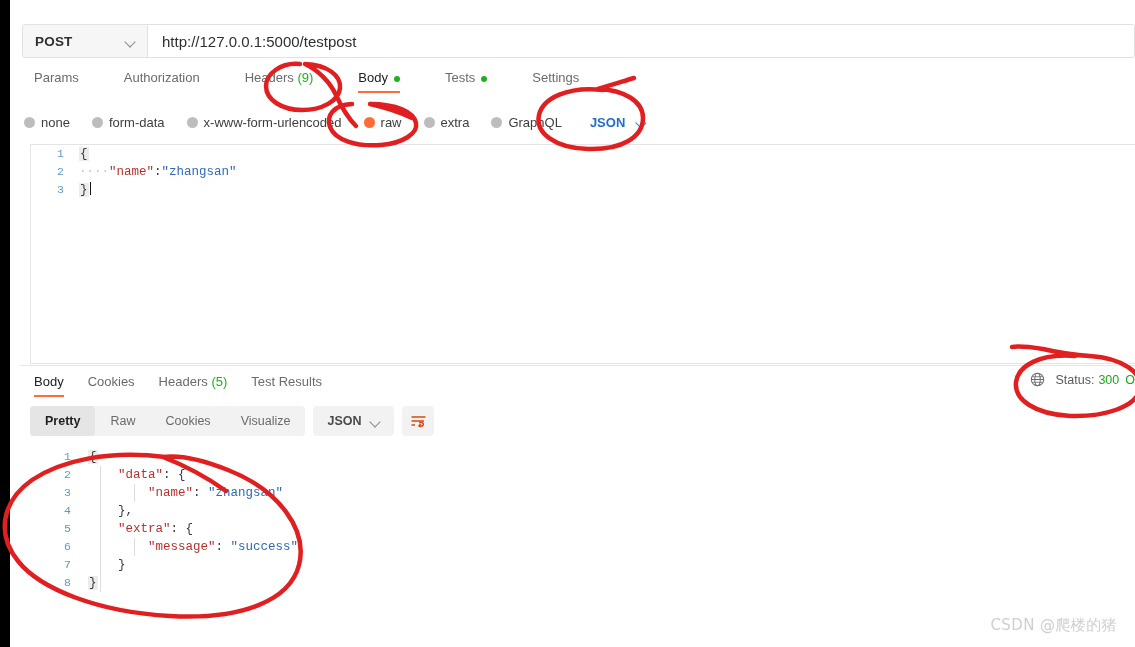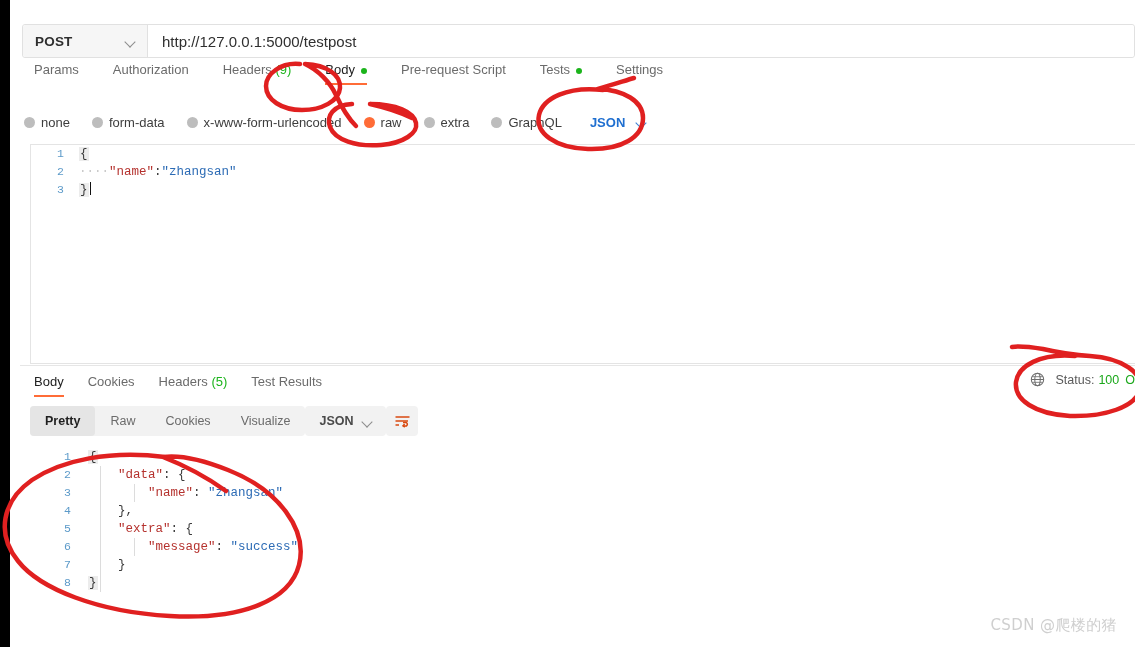--- a/index.html
+++ b/index.html
@@ -43,22 +43,22 @@
     width:7px; height:7px; border-right:1.3px solid #8c8c8c; border-bottom:1.3px solid #8c8c8c;
     transform:rotate(45deg);
   }
   .url-field {
     flex:1; display:flex; align-items:center; padding:0 14px;
     font-size:15px; color:#2f2f2f; background:#fff; border-radius:0 3px 3px 0;
   }
 
   
   .req-tabs {
-    position:absolute; left:12px; top:60px; width:1113px; height:29px;
-    display:flex; align-items:flex-start; gap:6px;
+    position:absolute; left:12px; top:68px; width:1113px; height:29px;
+    display:flex; align-items:flex-start; gap:17px;
   }
   .rtab {
     position:relative; padding:2px 14px 8px 14px;
     font-size:13px; color:#6b6b6b; cursor:pointer; white-space:nowrap;
   }
   .rtab:first-child { padding-left:12px; }
   .rtab.active { color:#212121; }
   .rtab.active::after {
     content:""; position:absolute; left:14px; right:14px; bottom:0;
     height:2px; background:#ff6c37;
@@ -136,21 +136,21 @@
   .status-wrap {
     position:absolute; right:0px; top:372px;
     display:flex; align-items:center; gap:10px;
     font-size:12.5px; color:#5a5a5a; white-space:nowrap;
   }
   .globe-icon { width:15px; height:15px; flex:none; }
   .status-code { color:#1ba81b; }
 
   
   .viewer-bar {
-    position:absolute; left:20px; top:406px; display:flex; align-items:center; 
+    position:absolute; left:20px; top:406px; display:flex; align-items:center; gap:8px;
   }
   .seg {
     display:flex; align-items:center; background:#f2f2f2; border-radius:4px; height:30px;
   }
   .seg-item {
     padding:0 15px; height:30px; line-height:30px;
     font-size:12.5px; color:#6b6b6b; cursor:pointer; border-radius:4px;
   }
   .seg-item.active { color:#1f1f1f; background:#e5e5e5; font-weight:bold; }
   .seg-sel {
@@ -202,21 +202,20 @@
       <span class="chev"></span>
     </div>
     <div class="url-field">http://127.0.0.1:5000/testpost</div>
   </div>
 
   <div class="req-tabs">
     <div class="rtab"><span>Params</span></div>
     <div class="rtab"><span>Authorization</span></div>
     <div class="rtab"><span>Headers</span> <span class="count-green">(9)</span></div>
     <div class="rtab active"><span>Body</span><span class="dot-green"></span></div>
-    <div class="rtab"><span>Pre-request Script</span></div>
     <div class="rtab"><span>Tests</span><span class="dot-green"></span></div>
     <div class="rtab"><span>Settings</span></div>
   </div>
 
   <div class="body-types">
     <div class="radio-opt">
       <span class="rdot"></span>
       <span>none</span>
     </div>
     <div class="radio-opt">
@@ -271,21 +270,21 @@
 
   <div class="status-wrap">
     <svg class="globe-icon" viewBox="0 0 16 16">
       <circle cx="8" cy="8" r="6.6" fill="none" stroke="#6d6d6d" stroke-width="1.1"></circle>
       <ellipse cx="8" cy="8" rx="2.9" ry="6.6" fill="none" stroke="#6d6d6d" stroke-width="1.1"></ellipse>
       <line x1="1.5" y1="8" x2="14.5" y2="8" stroke="#6d6d6d" stroke-width="1.1"></line>
       <line x1="2.4" y1="5" x2="13.6" y2="5" stroke="#6d6d6d" stroke-width=".9"></line>
       <line x1="2.4" y1="11" x2="13.6" y2="11" stroke="#6d6d6d" stroke-width=".9"></line>
     </svg>
     <span>Status:</span>
-    <span class="status-code" style="margin-left:-6px;">100</span>
+    <span class="status-code" style="margin-left:-6px;">300</span>
     <span class="status-code" style="margin-left:-4px;">O</span>
   </div>
 
   <div class="viewer-bar">
     <div class="seg">
       <div class="seg-item active">Pretty</div>
       <div class="seg-item">Raw</div>
       <div class="seg-item">Cookies</div>
       <div class="seg-item">Visualize</div>
     </div>

